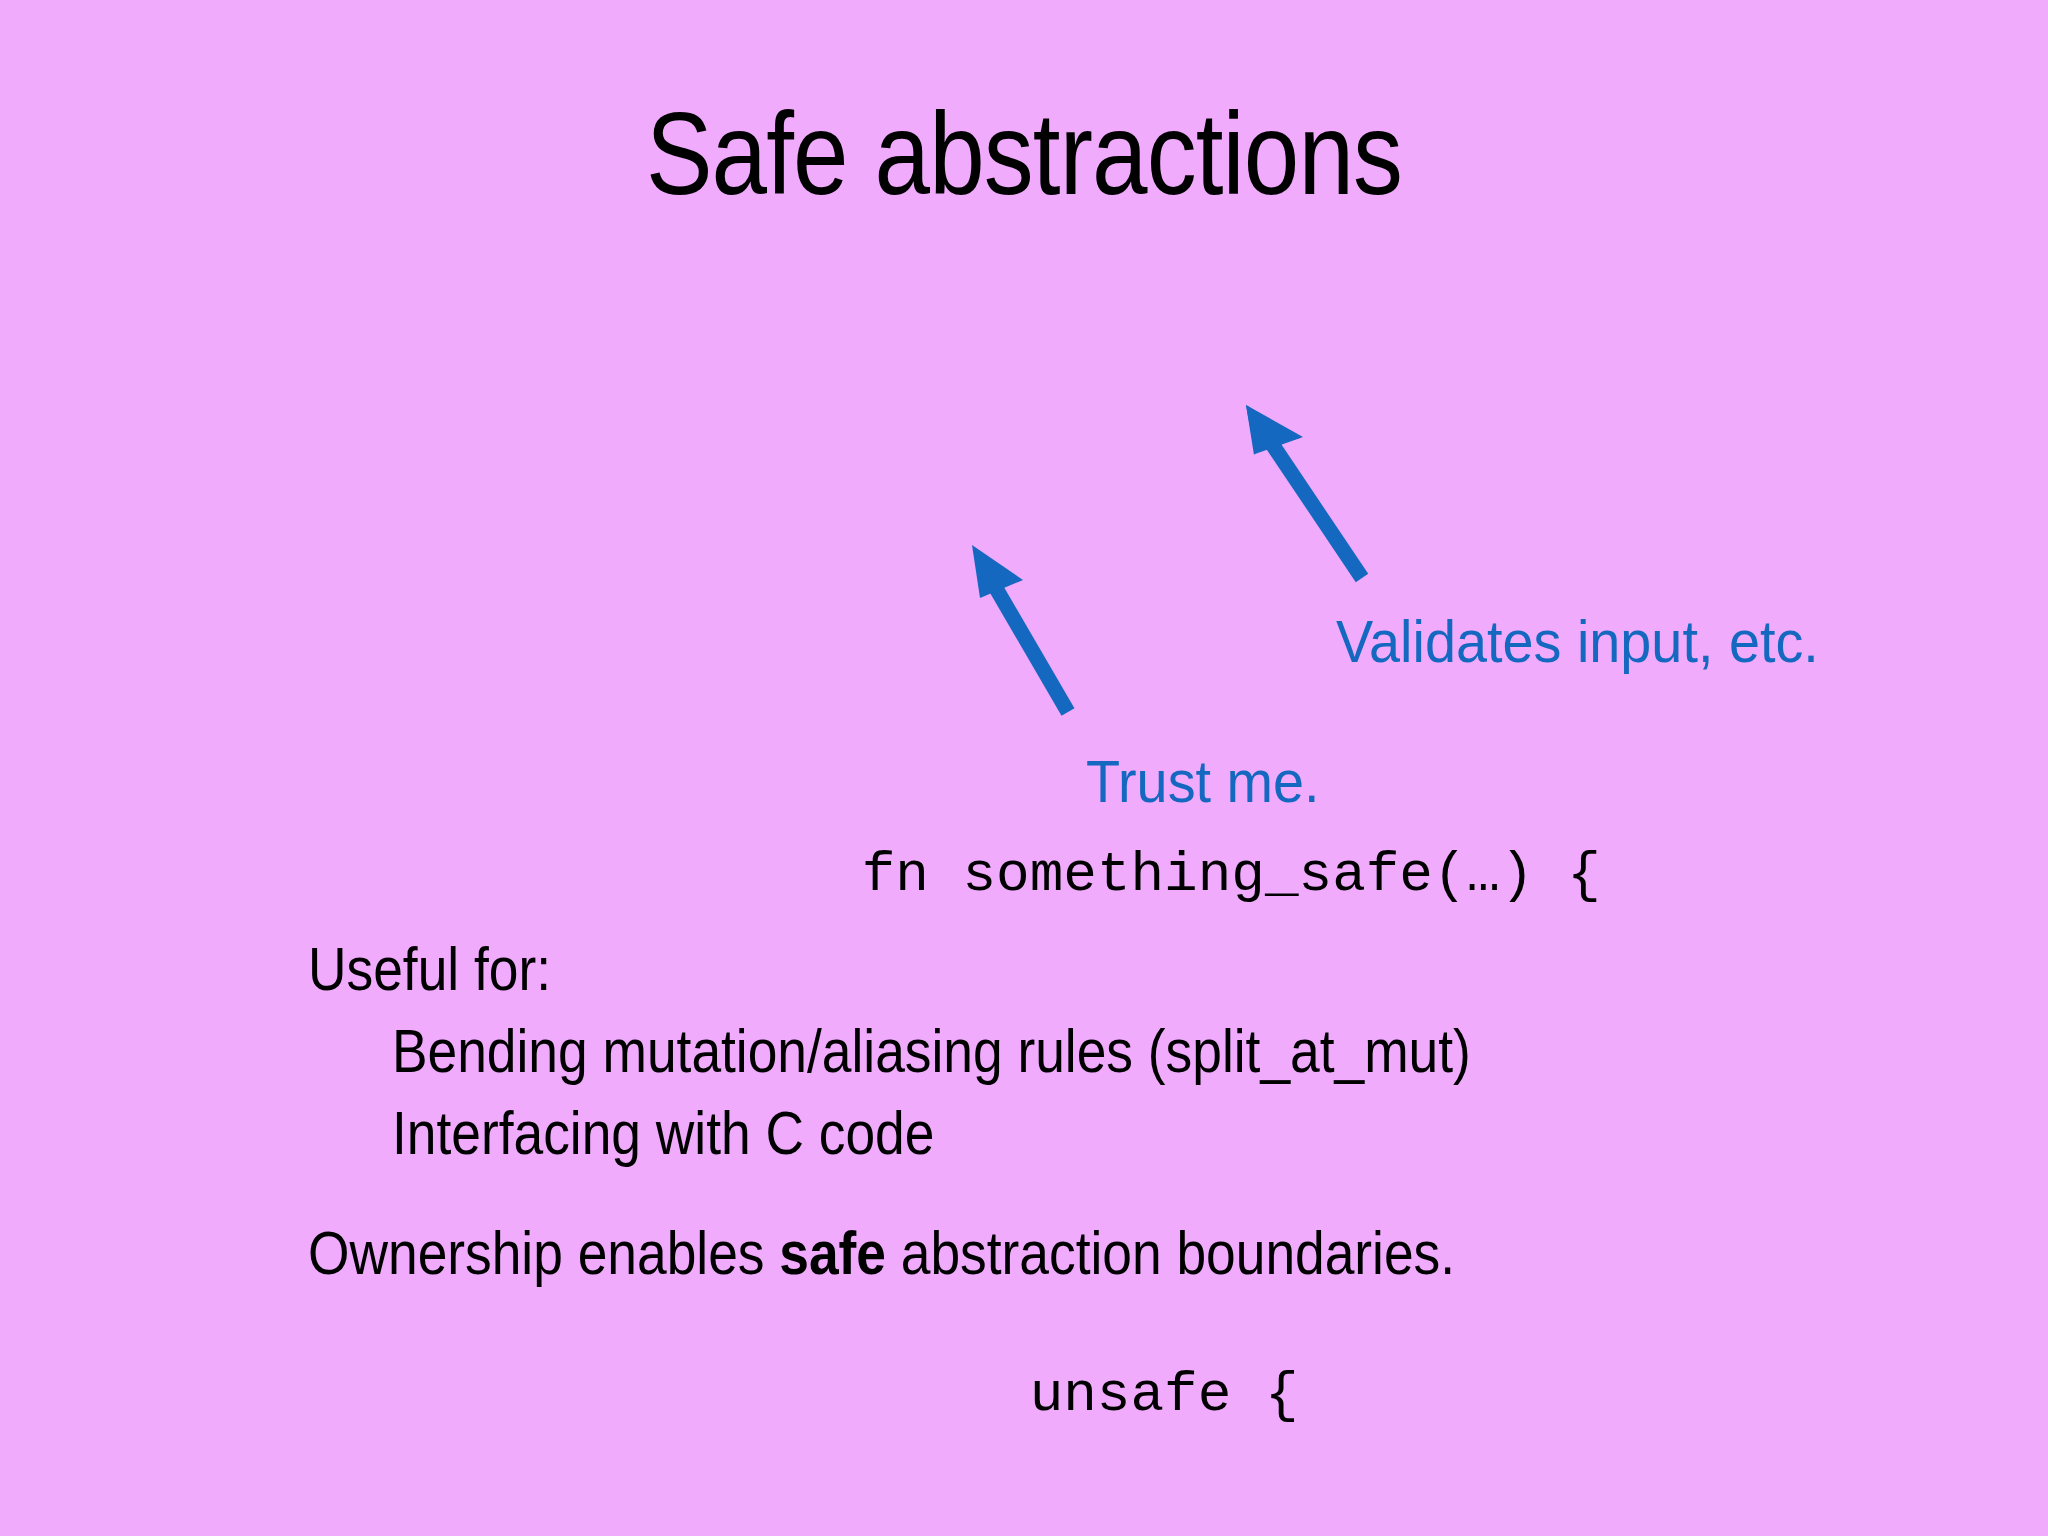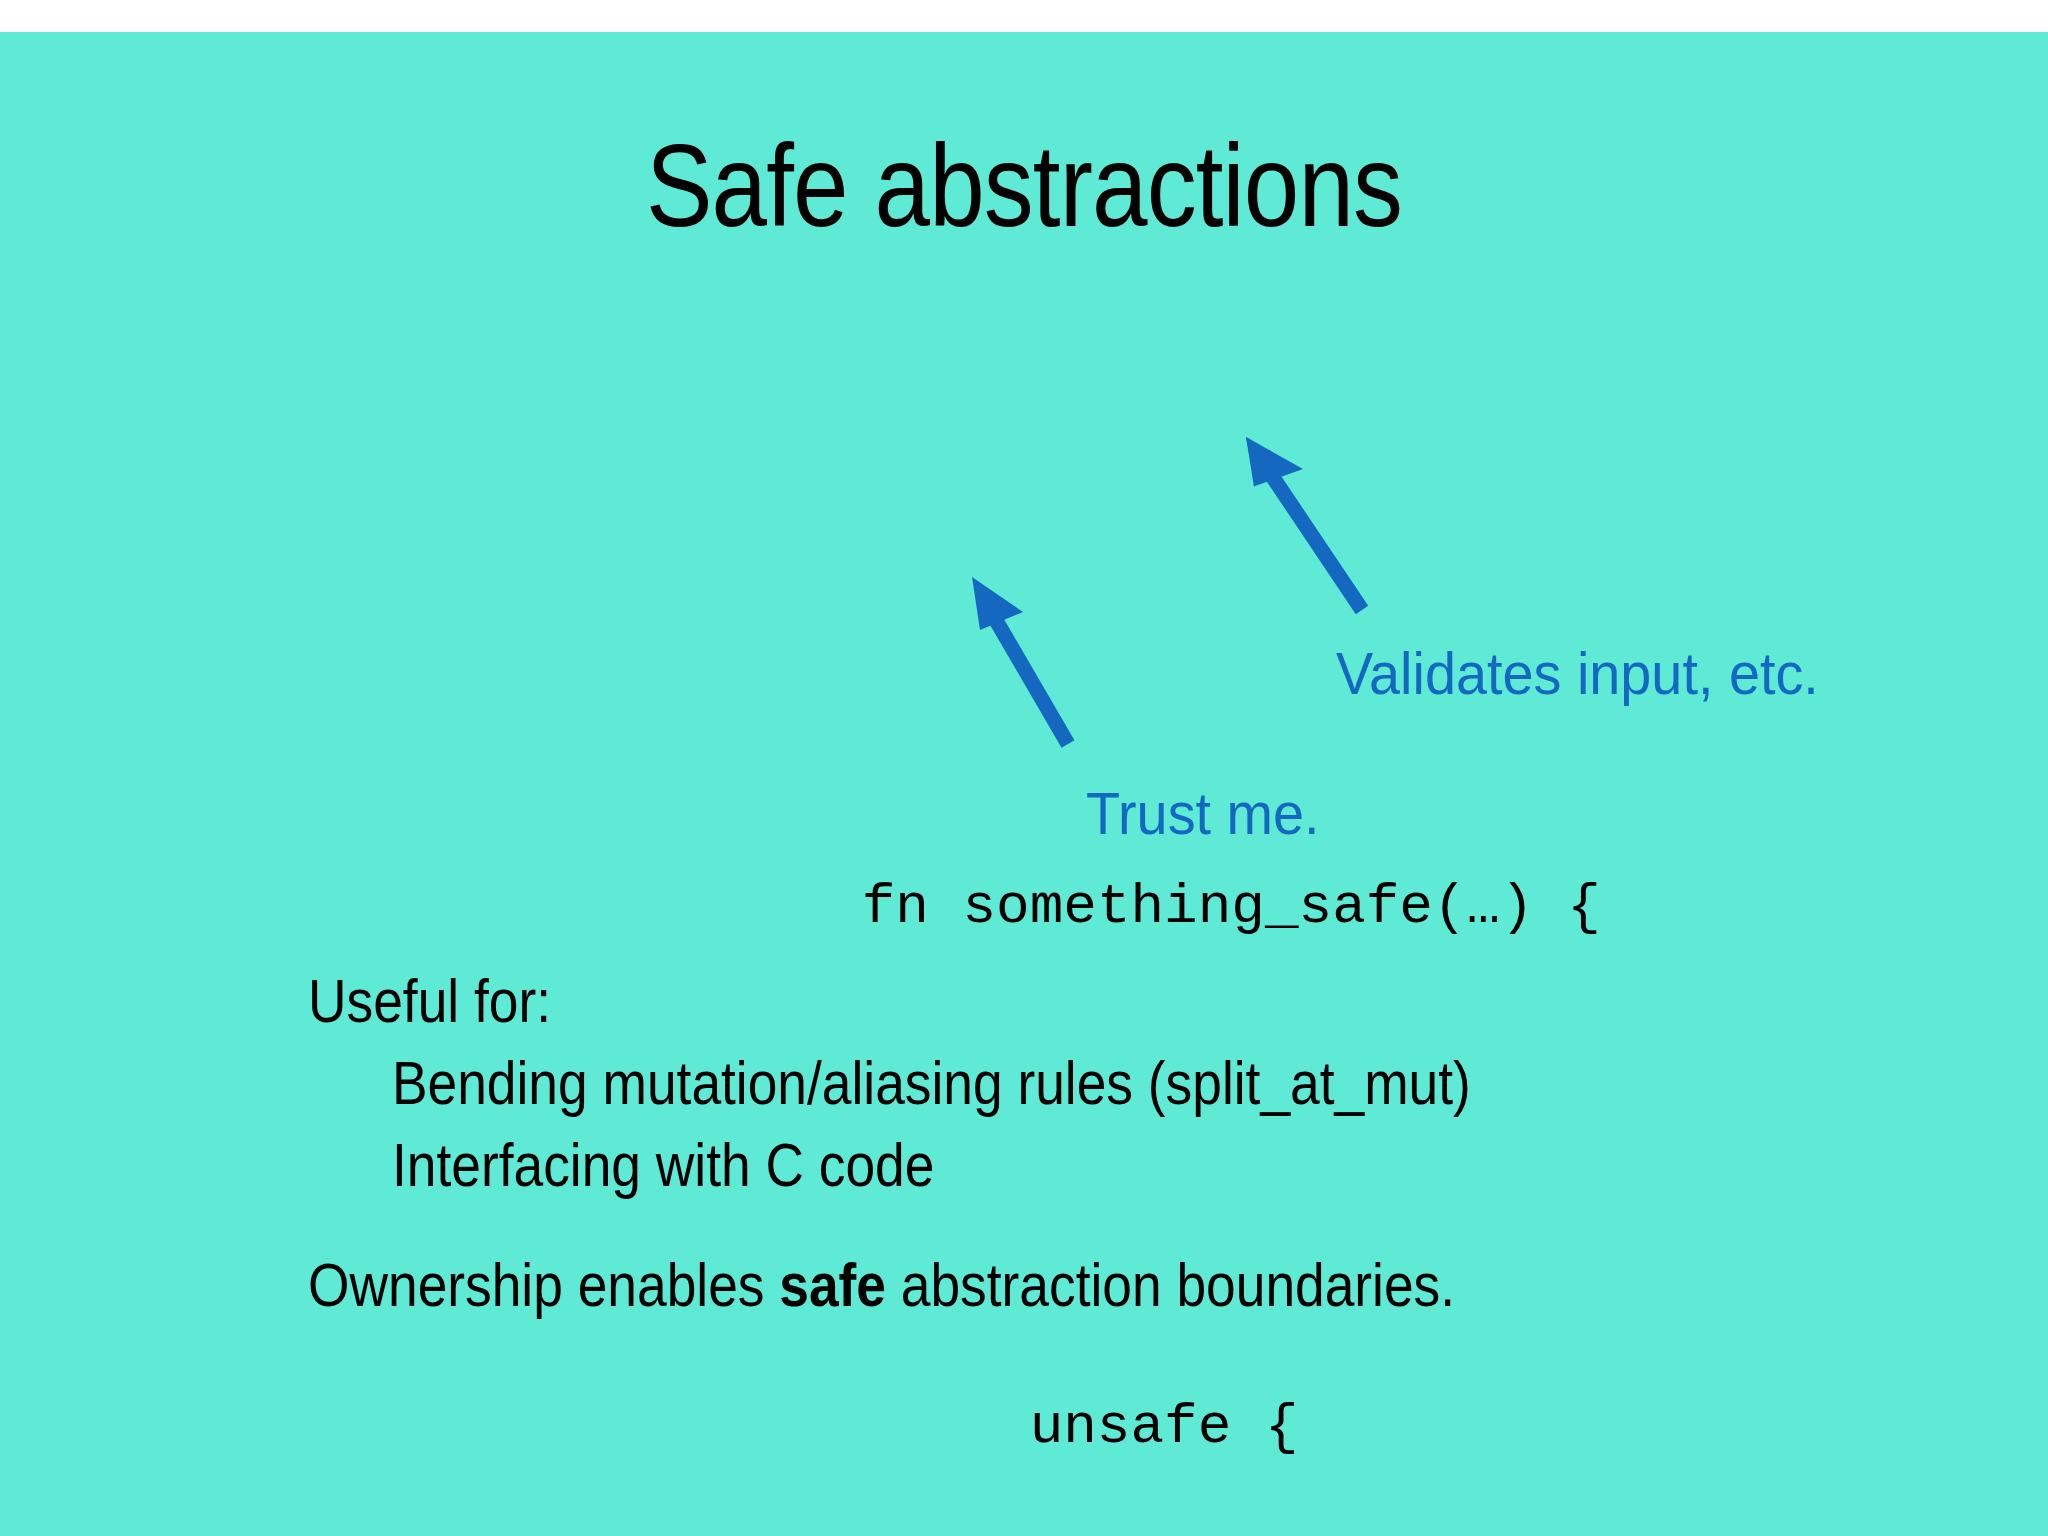--- a/index.html
+++ b/index.html
@@ -13,22 +13,21 @@
     height: 1536px;
     overflow: hidden;
     font-family: "Liberation Sans", sans-serif;
     color: #000000;
     position: relative;
   }
 
   .slide {
     position: absolute;
     inset: 0;
-    background: #5eead4;
-    margin-top: 32px;
+    background: #f0abfc;
   }
 
   
   .slide-title {
     position: absolute;
     left: 0;
     top: 96px;
     width: 2048px;
     text-align: center;
     font-family: "Liberation Sans", sans-serif;

